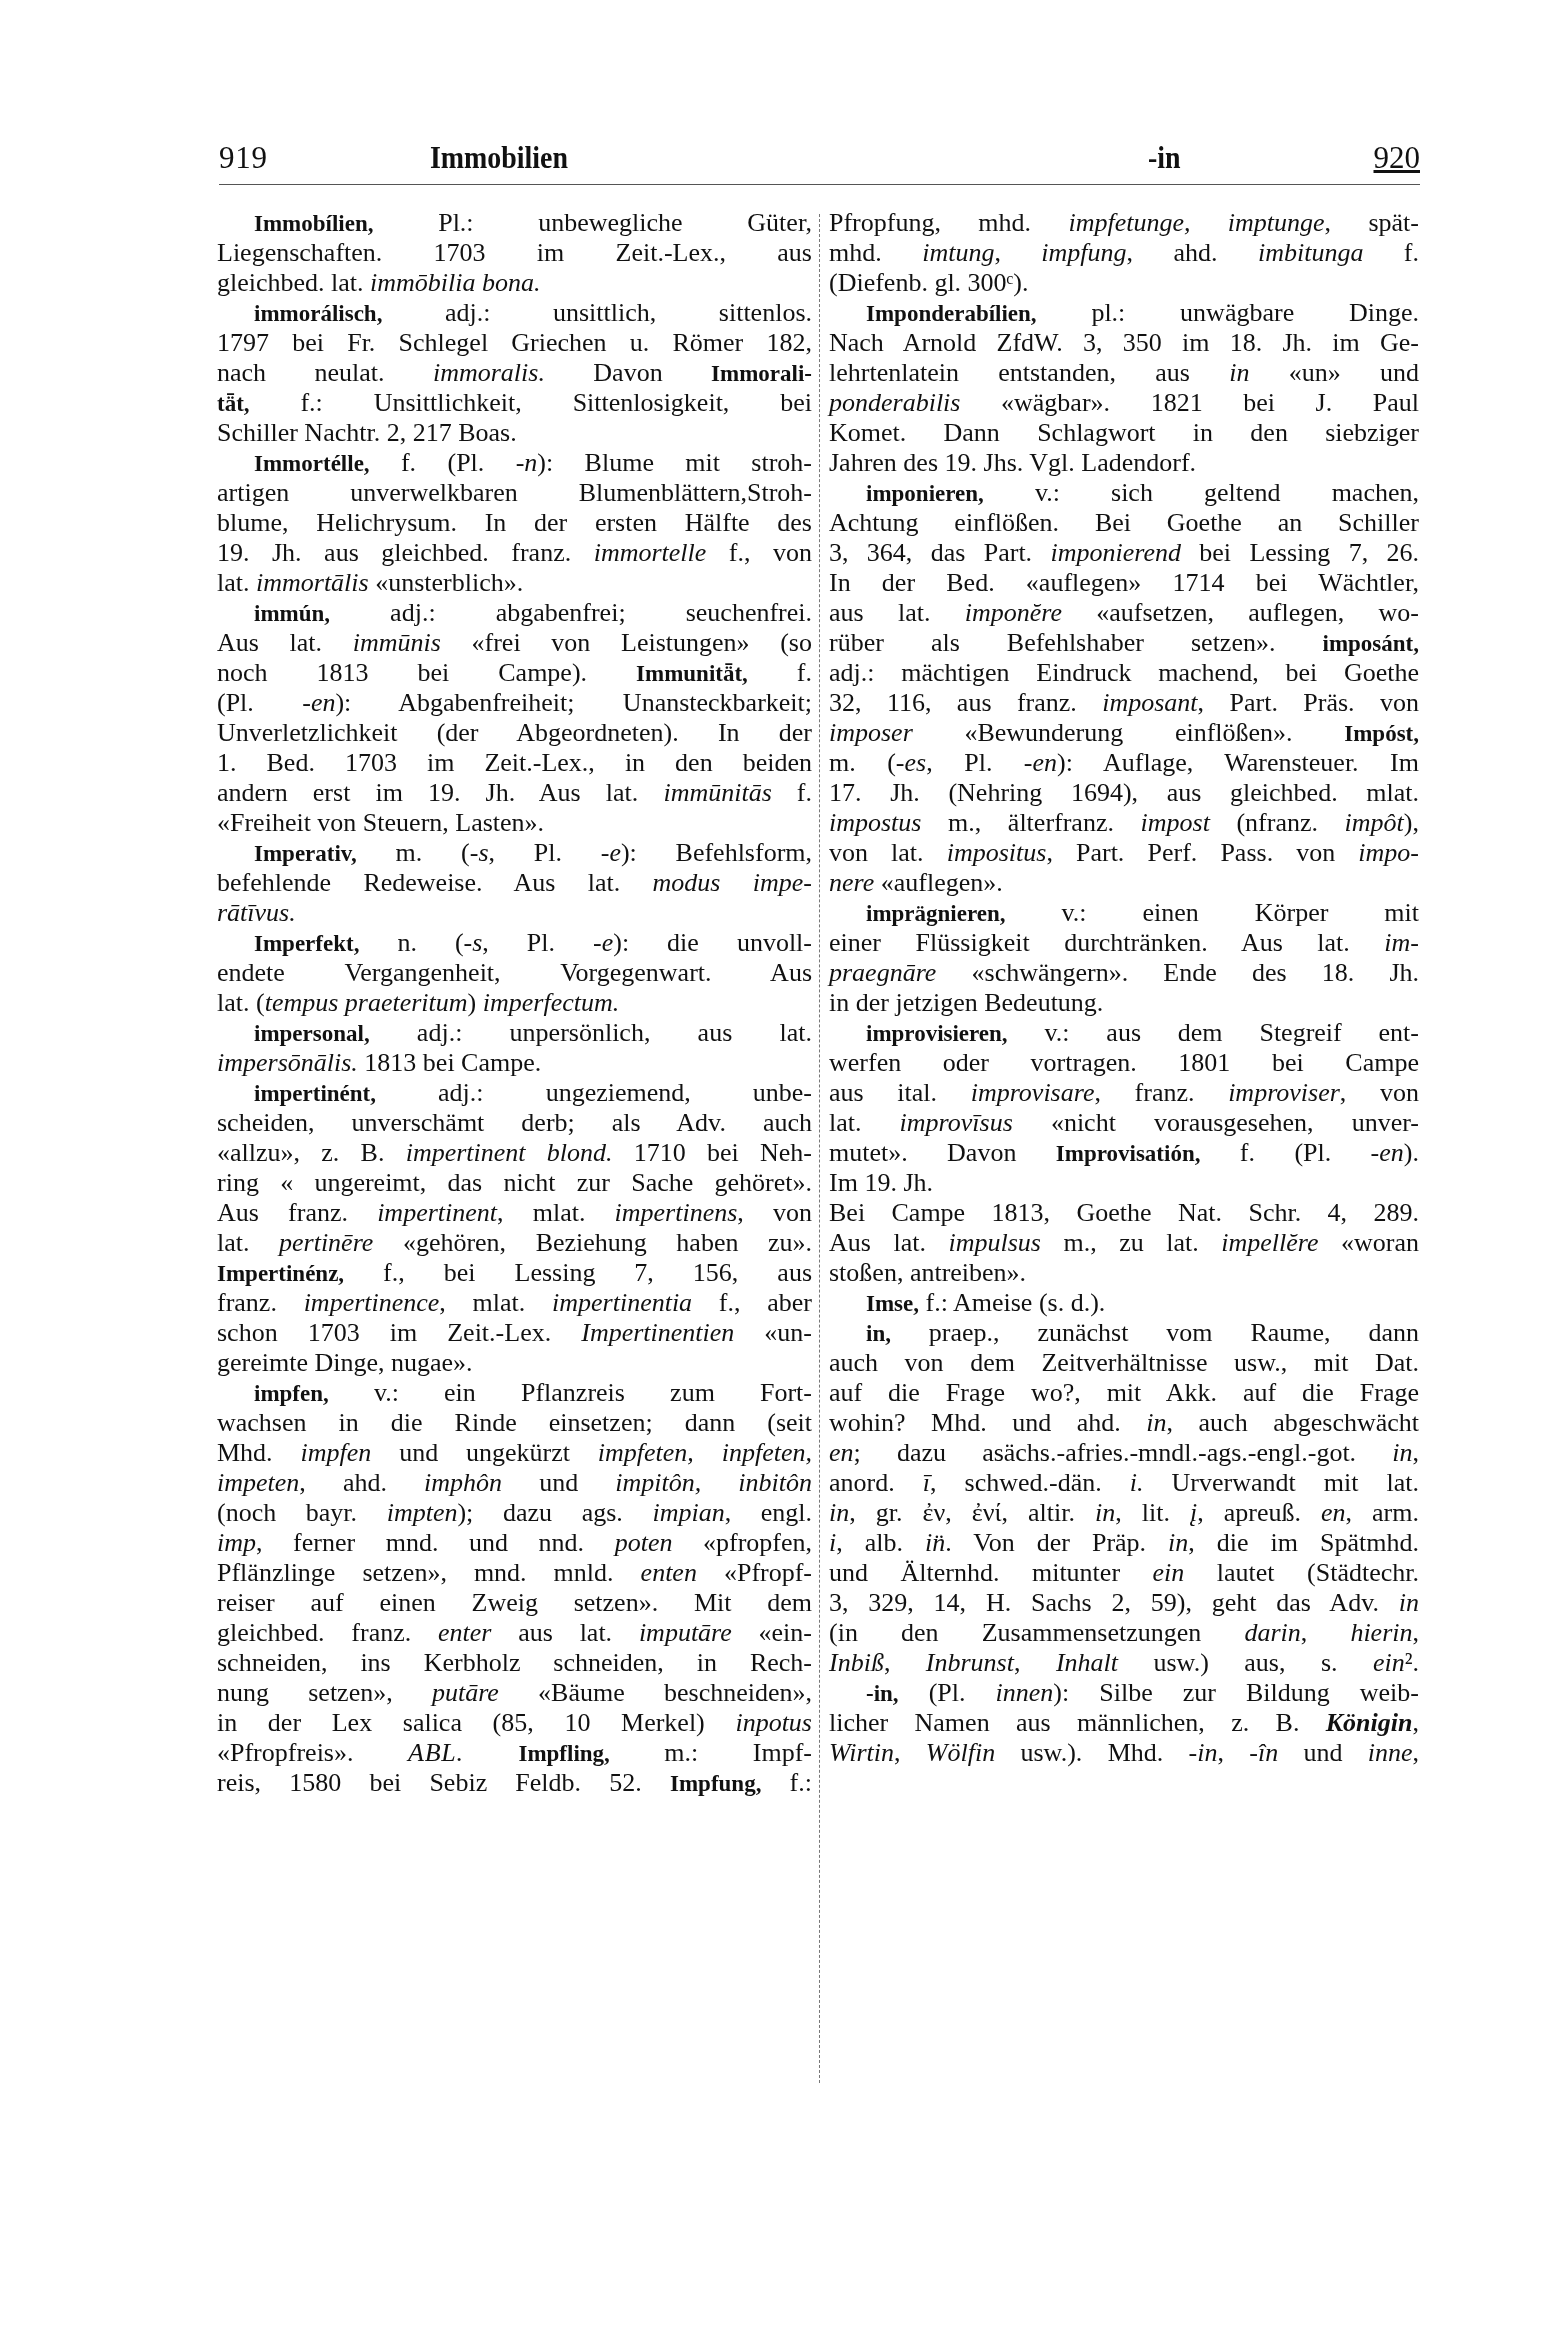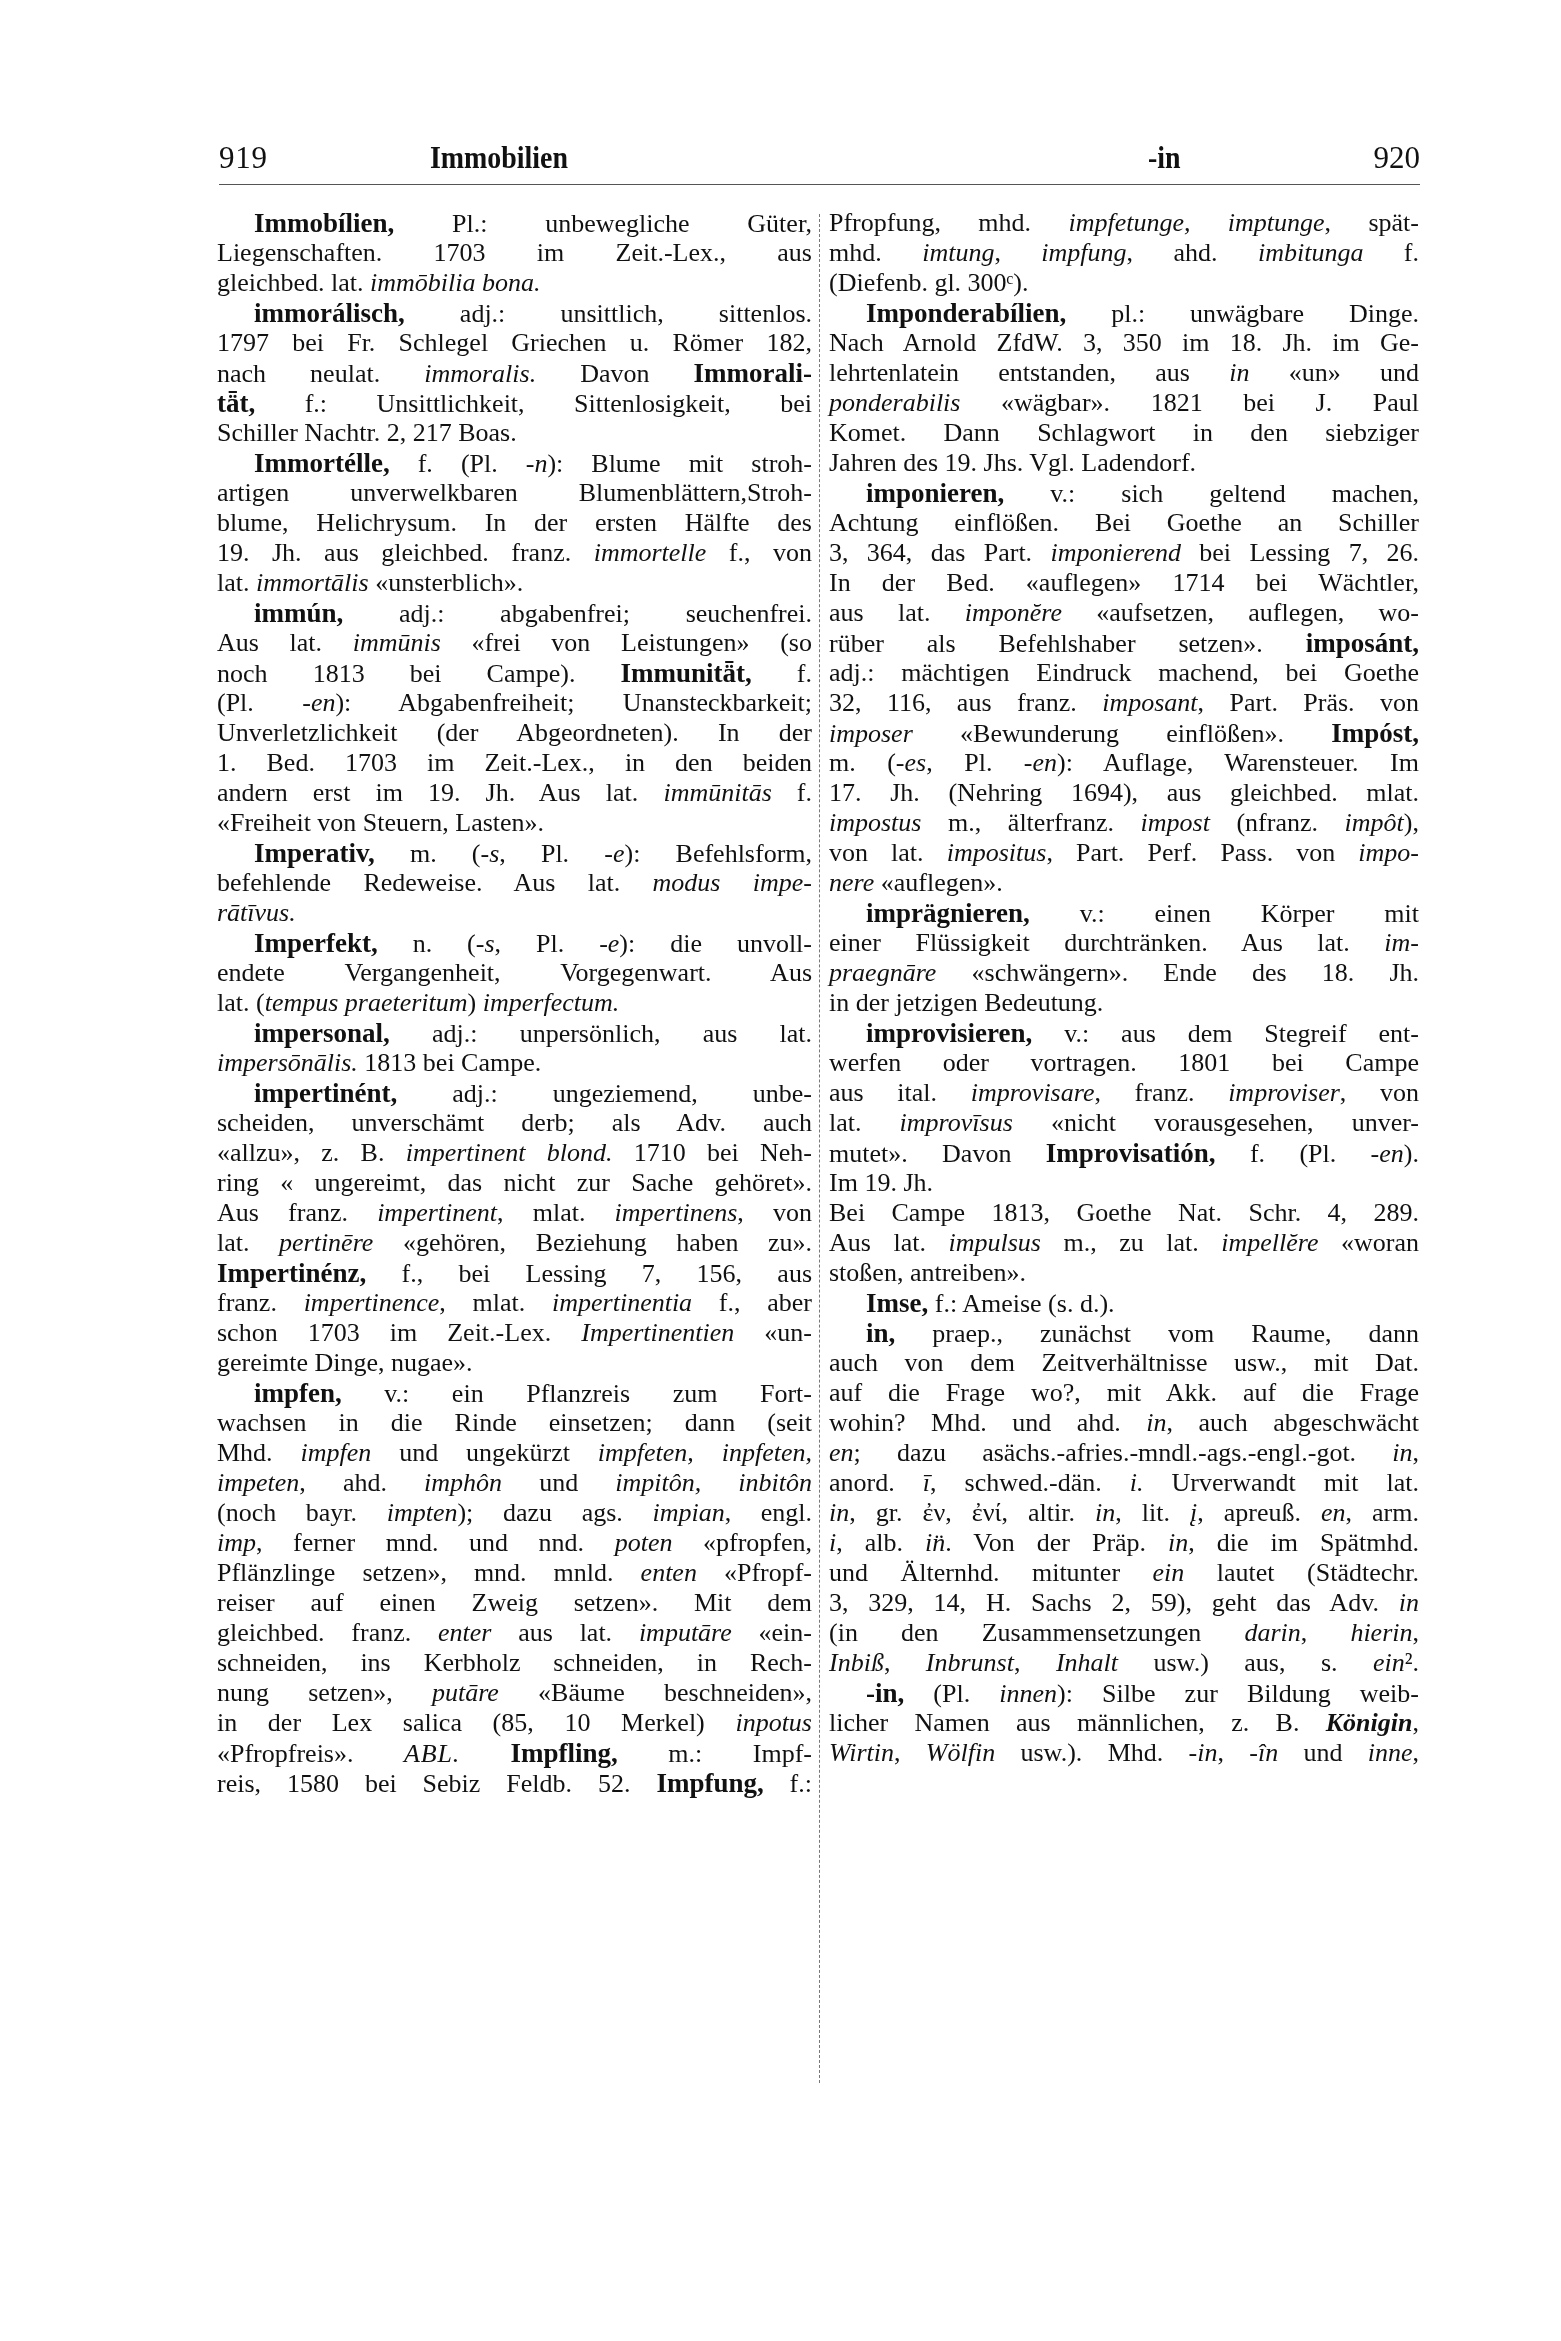--- a/index.html
+++ b/index.html
@@ -6,36 +6,36 @@
   body { width: 1561px; height: 2342px; position: relative; overflow: hidden;
          font-family: "DejaVu Serif", "Liberation Serif", serif; color: #111; }
   .page { position: absolute; left: 0; top: 0; width: 1312px; height: 2342px; }
 
   .running-head { position: absolute; top: 134px; left: 219px; width: 1201px; height: 47px;
                   font-family: "Liberation Serif", serif; }
   .running-head span { position: absolute; top: 0; font-size: 31px; line-height: 47px; }
   .rh-pl { left: 0; letter-spacing: 0.8px; }
   .rh-kl { left: 211px; font-weight: bold; transform: scaleX(0.9); transform-origin: left; }
   .rh-kr { left: 929px; font-weight: bold; transform: scaleX(0.9); transform-origin: left; }
-  .rh-pr { right: 0; }
+  .rh-pr { right: 0; text-decoration: underline; }
   .head-rule { position: absolute; top: 184px; left: 219px; width: 1201px; height: 0;
                border-top: 1.6px solid #555; }
 
   .column { position: absolute; top: 208px; font-family: "Liberation Serif", serif;
             font-size: 26px; line-height: 30px; }
   .col-left  { left: 217px; width: 595px; }
   .col-right { left: 829px; width: 590px; }
   .col-divider { position: absolute; left: 819px; top: 214px; height: 1869px; width: 0;
                  border-left: 1.2px dashed #777; }
 
   .line { display: block; height: 30px; white-space: nowrap; text-align: justify;
           text-align-last: justify; overflow: visible; }
   .line.last { text-align-last: left; }
   .line.indent { padding-left: 37px; }
-  .seg-b { font-weight: bold; font-size: 27px; margin-top: 36px; }
+  .seg-b { font-weight: bold; font-size: 23px; margin-top: 36px; }
   .seg-i { font-style: italic; }
   .seg-bi { font-weight: bold; font-style: italic; }
   .seg-sc { font-style: italic; letter-spacing: 0.8px; }
 </style>
 </head>
 <body>
 
 <div class="page">
   <div class="running-head">
     <span class="rh-pl">919</span>

